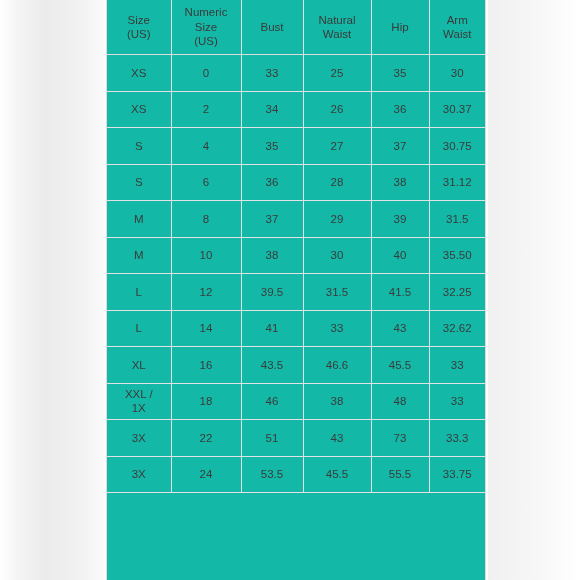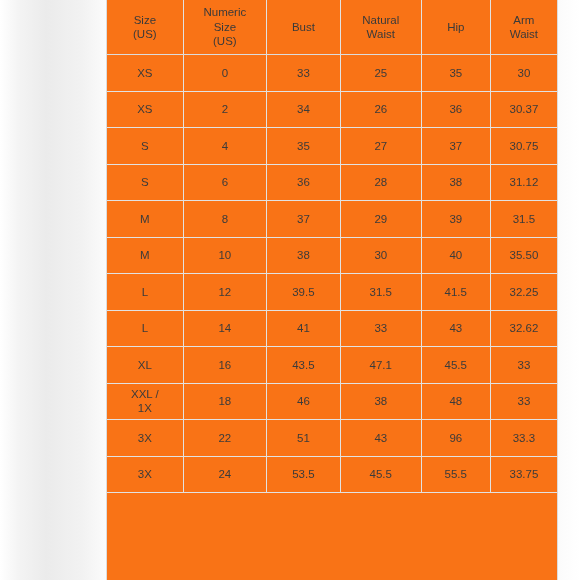--- a/index.html
+++ b/index.html
@@ -33,23 +33,23 @@
   .edge-shade-right {
     position: absolute;
     right: 0; top: 0;
     width: 92px; height: 580px;
     background: linear-gradient(to left, #ffffff 0%, #f7f7f7 45%, #f0f0f0 100%);
   }
   .table-wrap {
     position: absolute;
     left: 106px;
     top: 0;
-    width: 452px;
+    width: 380px;
     height: 580px;
-    background: #f97316;
+    background: #14b8a6;
     border-left: 1px solid #dcdcdc;
     border-right: 1px solid #dcdcdc;
     box-sizing: border-box;
   }
   table.size-table {
     width: 100%;
     border-collapse: collapse;
     table-layout: fixed;
   }
   table.size-table th,
@@ -193,41 +193,41 @@
             <td>14</td>
             <td>41</td>
             <td>33</td>
             <td>43</td>
             <td>32.62</td>
           </tr>
           <tr>
             <td>XL</td>
             <td>16</td>
             <td>43.5</td>
-            <td>47.1</td>
+            <td>46.6</td>
             <td>45.5</td>
             <td>33</td>
           </tr>
           <tr>
             <td>
               <span class="hdr-line">XXL /</span>
               <span class="hdr-line">1X</span>
             </td>
             <td>18</td>
             <td>46</td>
             <td>38</td>
             <td>48</td>
             <td>33</td>
           </tr>
           <tr>
             <td>3X</td>
             <td>22</td>
             <td>51</td>
             <td>43</td>
-            <td>96</td>
+            <td>73</td>
             <td>33.3</td>
           </tr>
           <tr>
             <td>3X</td>
             <td>24</td>
             <td>53.5</td>
             <td>45.5</td>
             <td>55.5</td>
             <td>33.75</td>
           </tr>

